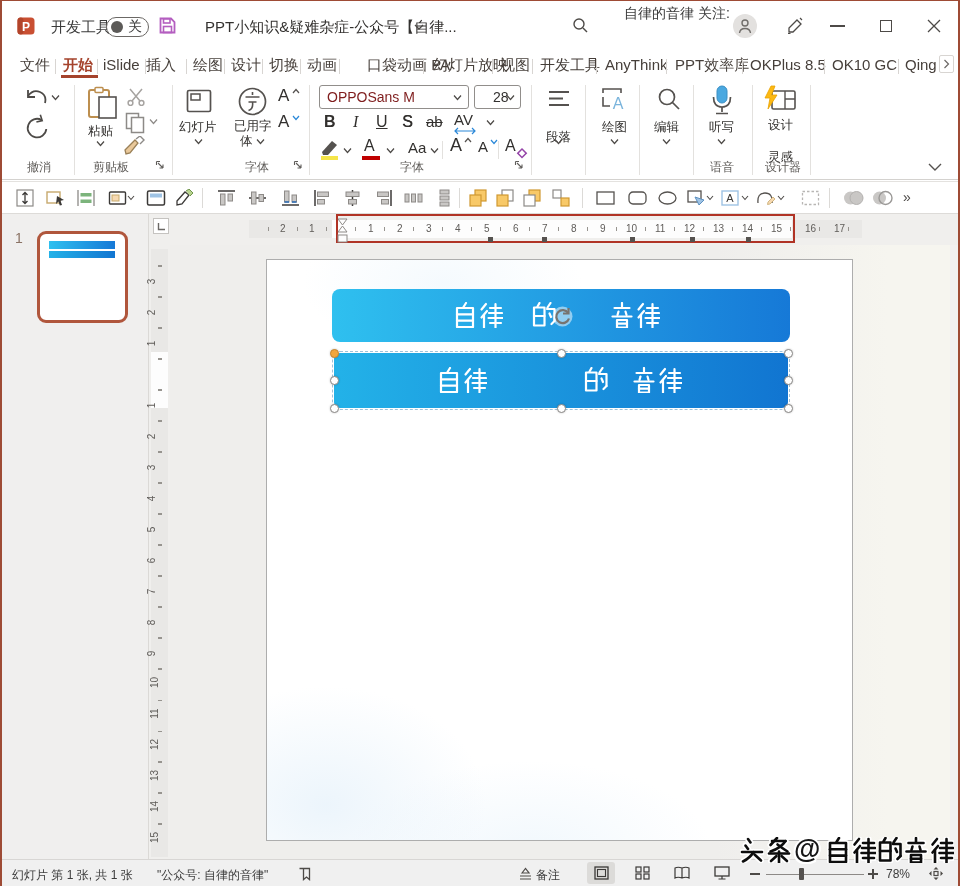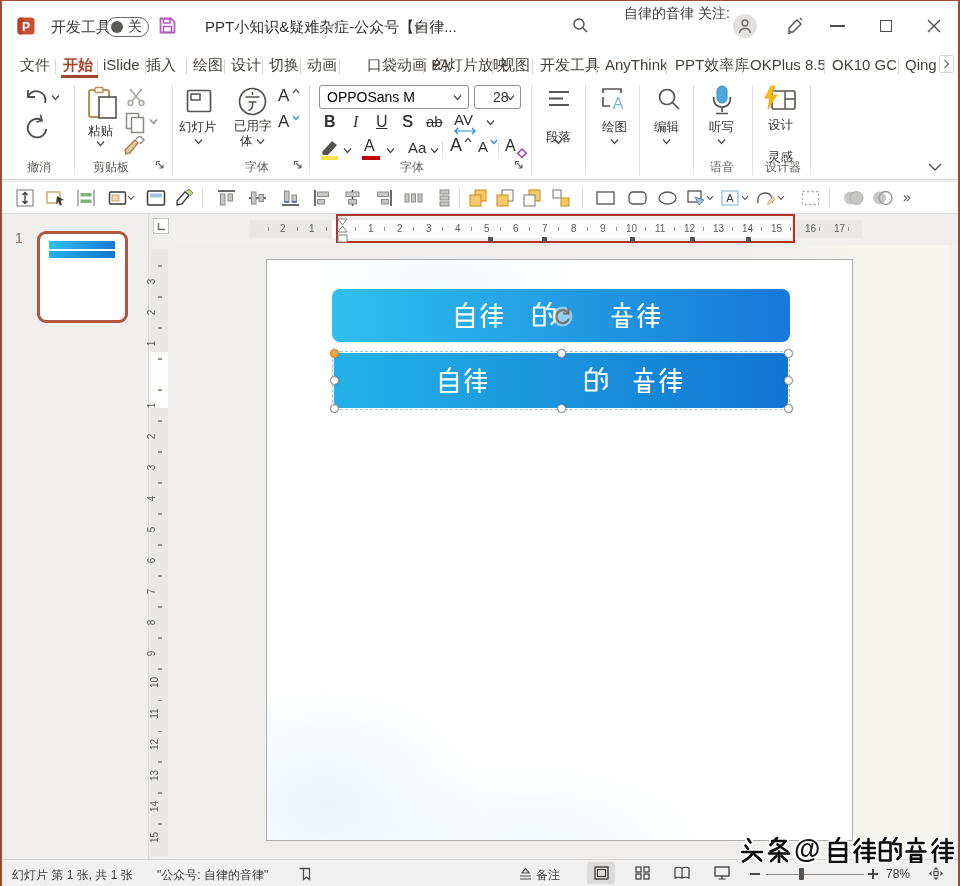--- a/index.html
+++ b/index.html
@@ -221,21 +221,21 @@
     <span class="abs" style="left:276px;top:5px;font-size:17px;color:#32302e">A</span>
     <svg class="abs" style="left:290px;top:7px" width="8" height="6" viewBox="0 0 8 6">
         <path d="M1 5 L4 1.5 L7 5" fill="none" stroke="#55524f" stroke-width="1.2"></path>
       </svg>
     <span class="abs" style="left:276px;top:31px;font-size:17px;color:#32302e">A</span>
     <svg class="abs" style="left:290px;top:34px" width="8" height="6" viewBox="0 0 8 6">
         <path d="M1 1 L4 4.5 L7 1" fill="none" stroke="#2b88d8" stroke-width="1.2"></path>
       </svg>
 
     <span class="abs" style="left:317px;top:4px;width:150px;height:24px;border:1px solid #918e8b;border-radius:3px;background:#fff"></span>
-    <span class="abs" style="left:325px;top:8px;font-size:14px;color:#000000">OPPOSans M</span>
+    <span class="abs" style="left:325px;top:8px;font-size:14px;color:#7f1d1d">OPPOSans M</span>
     <svg class="abs" style="left:451px;top:13px" width="9" height="7" viewBox="0 0 9 7">
         <path d="M1 1.5 L4.5 5.5 L8 1.5" fill="none" stroke="#4d4a47" stroke-width="1.2"></path>
       </svg>
     <span class="abs" style="left:472px;top:4px;width:47px;height:24px;border:1px solid #918e8b;border-radius:3px;background:#fff"></span>
     <span class="abs" style="left:491px;top:8px;font-size:14px;color:#33312f">28</span>
     <svg class="abs" style="left:504px;top:13px" width="9" height="7" viewBox="0 0 9 7">
         <path d="M1 1.5 L4.5 5.5 L8 1.5" fill="none" stroke="#4d4a47" stroke-width="1.2"></path>
       </svg>
 
     <span class="abs" style="left:322px;top:32px;font-size:16px;font-weight:bold;color:#32302e">B</span>

